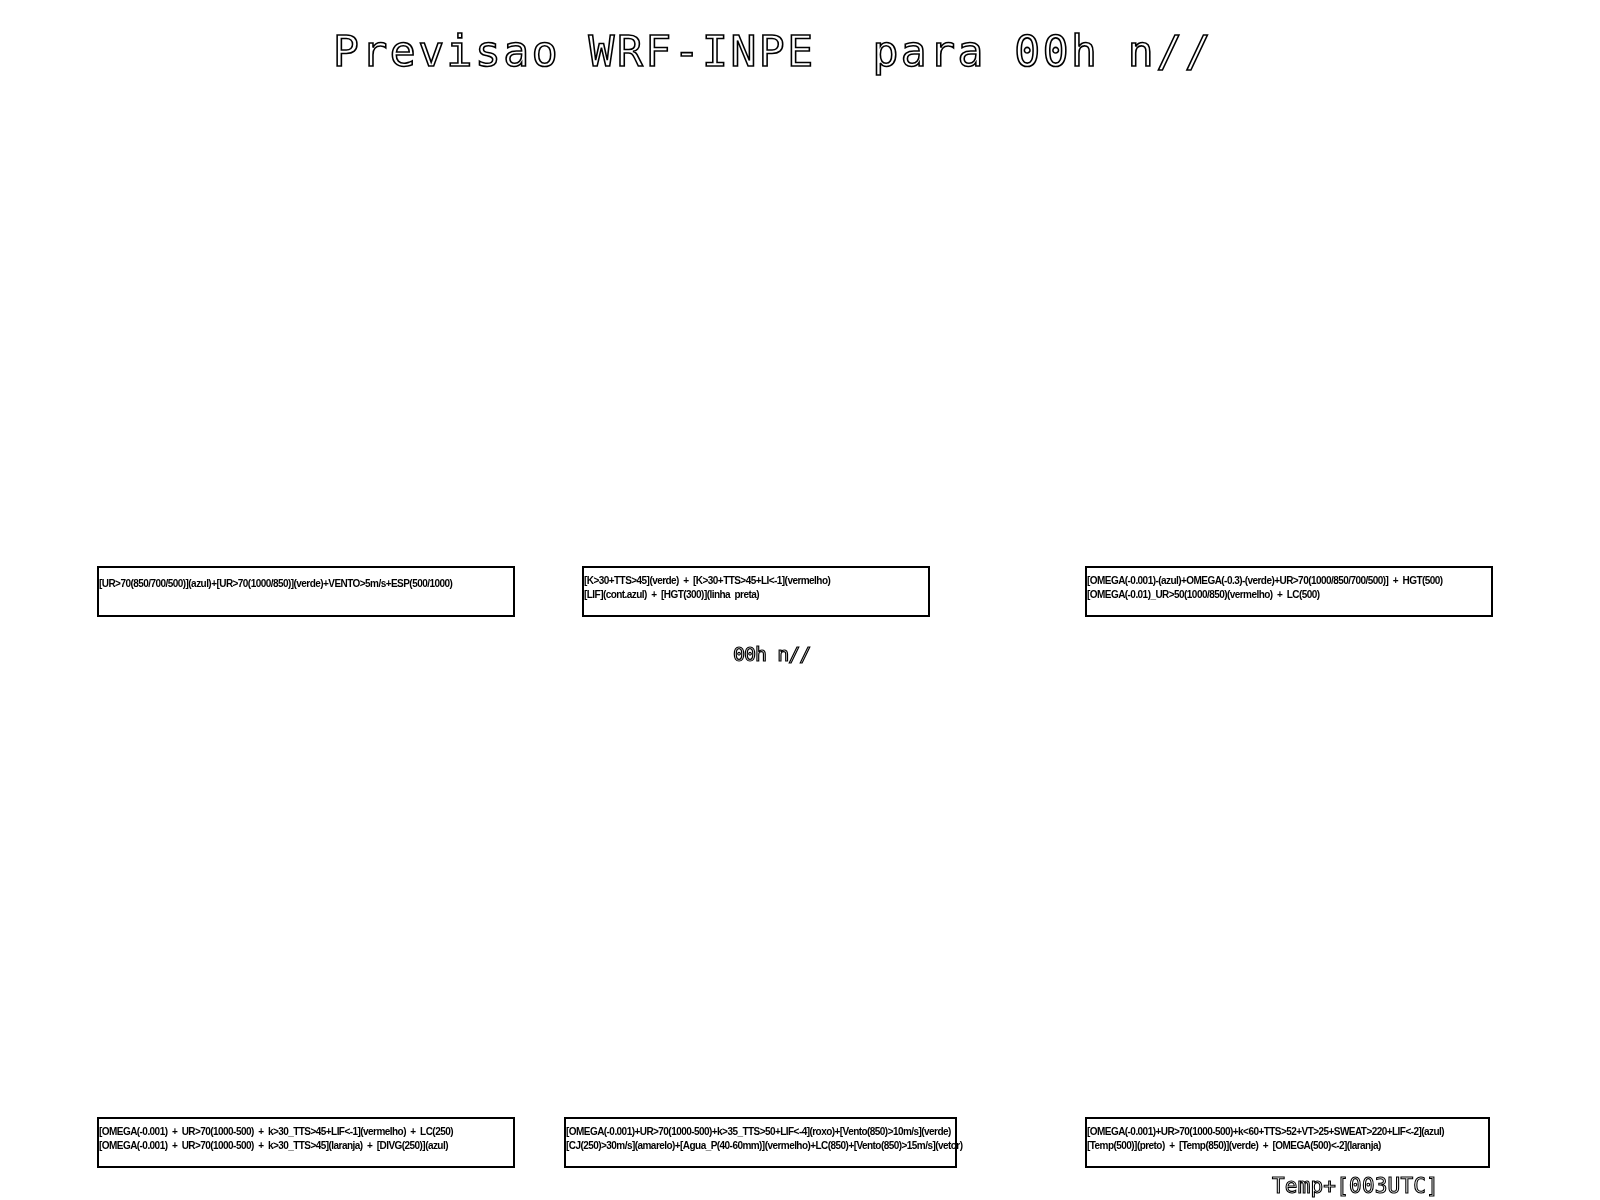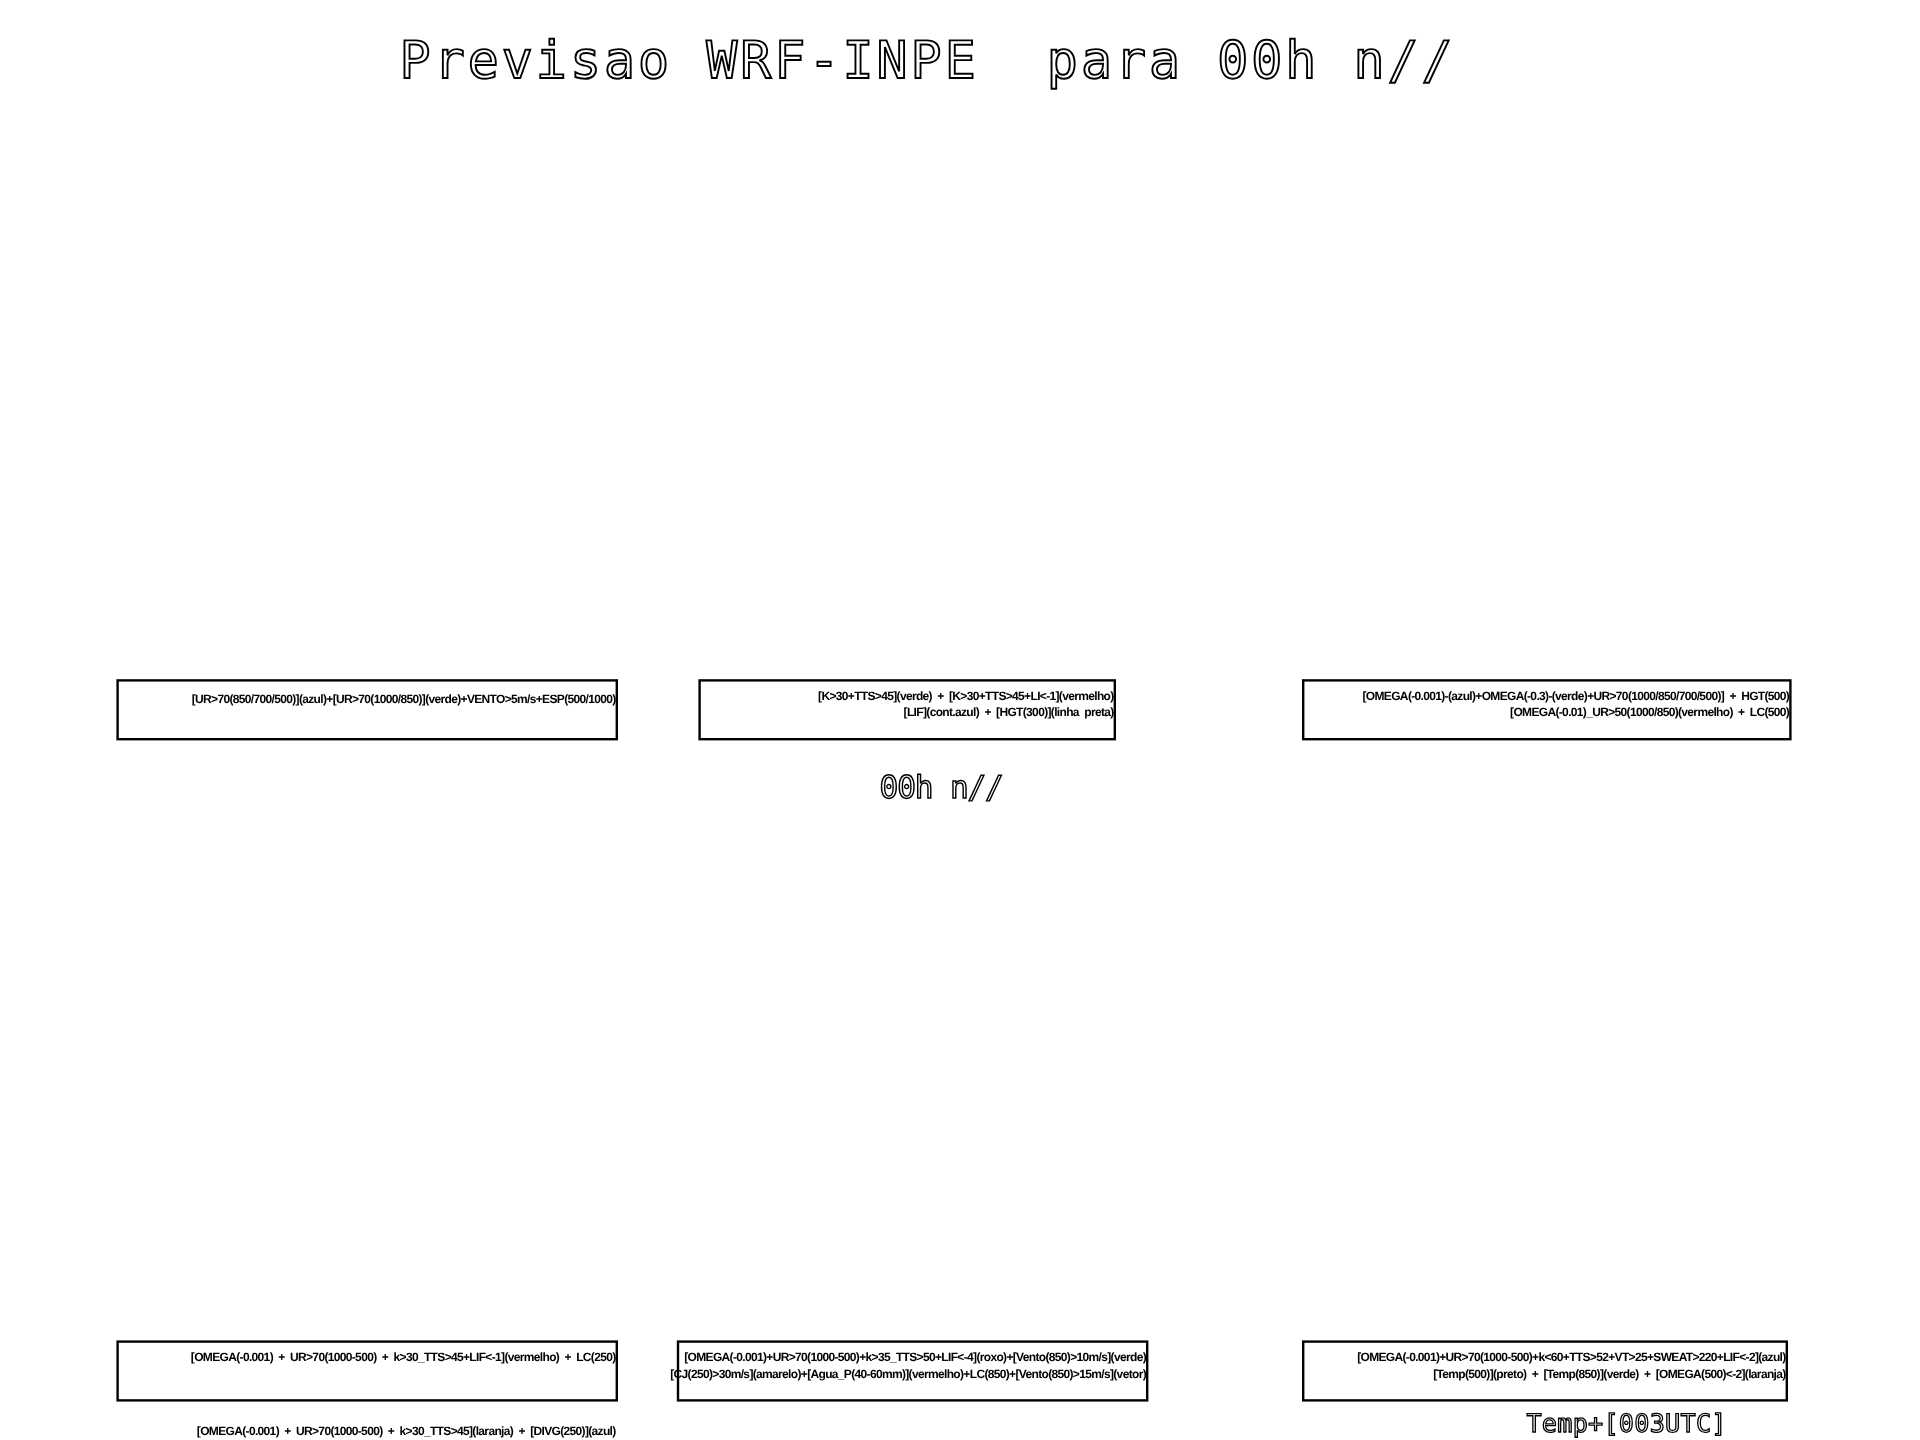--- a/index.html
+++ b/index.html
@@ -25,51 +25,51 @@
   @supports (-webkit-text-stroke: 1px #000) {
     .plotter {
       color: transparent;
       -webkit-text-stroke-color: #000000;
     }
     .title        { -webkit-text-stroke-width: 1.6px; }
     .center-label { -webkit-text-stroke-width: 1.2px; }
     .footer-label { -webkit-text-stroke-width: 1.1px; }
   }
   .title        { left: 333px;  top: 30px;   font-size: 43px; letter-spacing: 2.5px; }
-  .center-label { left: 733px;  top: 644px;  font-size: 26px; letter-spacing: -1px; }
+  .center-label { left: 733px;  top: 644px;  font-size: 20px; letter-spacing: -1px; }
   .footer-label { left: 1272px; top: 1176px; font-size: 21px; letter-spacing: 0.2px; }
 
   
   .legend-box {
     position: absolute;
     box-sizing: border-box;
     height: 51px;
     border: 2px solid #000000;
     background: #ffffff;
     display: flex;
     flex-direction: column;
-    align-items: flex-end;
+    align-items: flex-start;
     padding-top: 6px;
   }
   .legend-box.single { padding-top: 9px; }
 
   .legend-line {
     font-family: "Liberation Sans", "DejaVu Sans", sans-serif;
     font-weight: bold;
     font-size: 10px;
     letter-spacing: -0.55px;
     line-height: 14px;
     white-space: pre;
     color: #000000;
   }
 
   #box-tl { left: 97px;   top: 566px;  width: 418px; }
   #box-tm { left: 582px;  top: 566px;  width: 348px; }
   #box-tr { left: 1085px; top: 566px;  width: 408px; }
-  #box-bl { left: 97px;   top: 1117px; width: 418px; gap: 48px; }
+  #box-bl { left: 97px;   top: 1117px; width: 418px; }
   #box-bm { left: 564px;  top: 1117px; width: 393px; }
   #box-br { left: 1085px; top: 1117px; width: 405px; }
 </style>
 </head>
 <body>
 
 <div>
 
   <div class="plotter title">Previsao WRF-INPE  para 00h n//</div>
 

